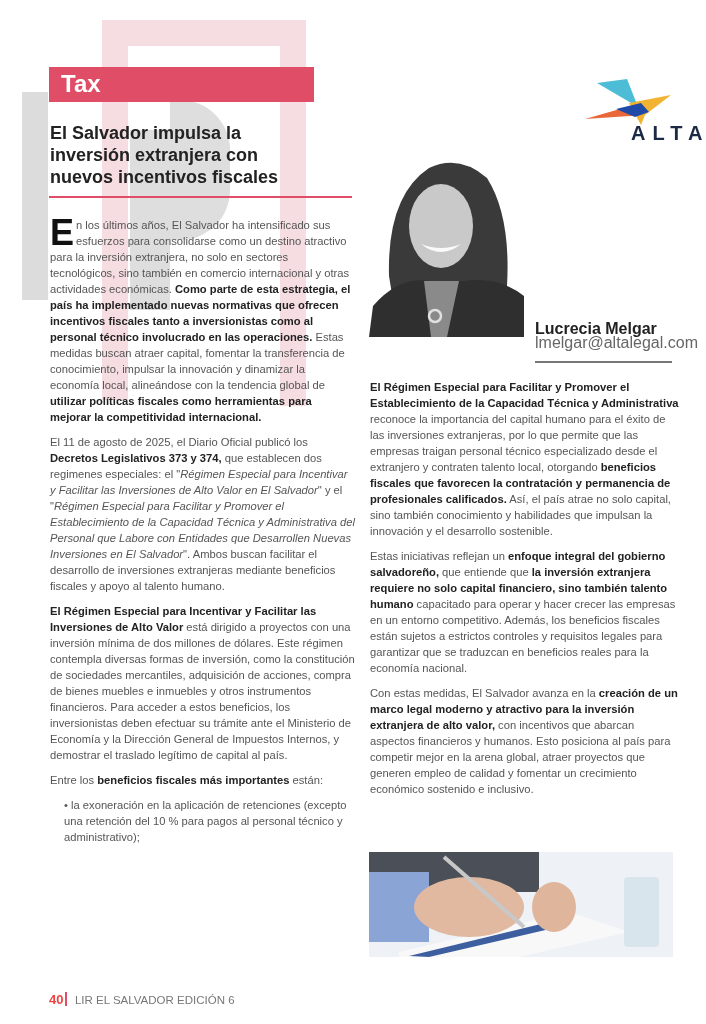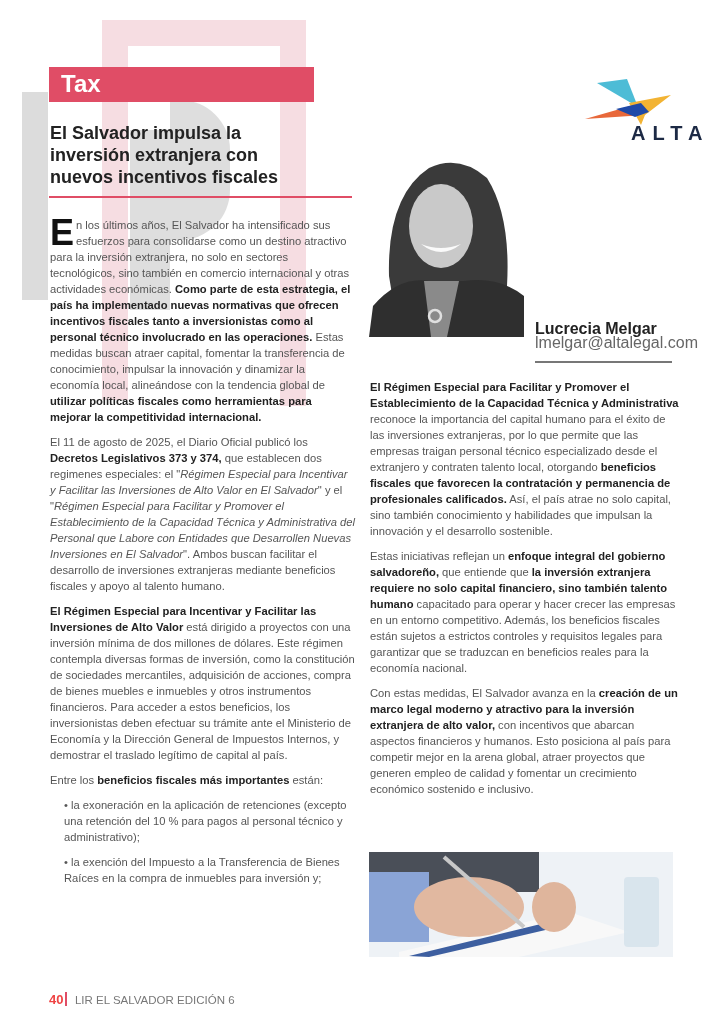--- a/index.html
+++ b/index.html
@@ -82,21 +82,20 @@
   <p>
     <span>El 11 de agosto de 2025, el Diario Oficial publicó los </span><b>Decretos Legislativos 373 y 374,</b><span> que establecen dos regimenes especiales: el "</span><i>Régimen Especial para Incentivar y Facilitar las Inversiones de Alto Valor en El Salvador</i><span>" y el "</span><i>Régimen Especial para Facilitar y Promover el Establecimiento de la Capacidad Técnica y Administrativa del Personal que Labore con Entidades que Desarrollen Nuevas Inversiones en El Salvador</i><span>". Ambos buscan facilitar el desarrollo de inversiones extranjeras mediante beneficios fiscales y apoyo al talento humano.</span>
   </p>
   <p>
     <b>El Régimen Especial para Incentivar y Facilitar las Inversiones de Alto Valor</b><span> está dirigido a proyectos con una inversión mínima de dos millones de dólares. Este régimen contempla diversas formas de inversión, como la constitución de sociedades mercantiles, adquisición de acciones, compra de bienes muebles e inmuebles y otros instrumentos financieros. Para acceder a estos beneficios, los inversionistas deben efectuar su trámite ante el Ministerio de Economía y la Dirección General de Impuestos Internos, y demostrar el traslado legítimo de capital al país.</span>
   </p>
   <p>
     <span>Entre los </span><b>beneficios fiscales más importantes</b><span> están:</span>
   </p>
   <p class="bullet">• la exoneración en la aplicación de retenciones (excepto una retención del 10 % para pagos al personal técnico y administrativo);</p>
-  <p class="bullet">• la exención del Impuesto a la Transferencia de Bienes Raíces en la compra de inmuebles para inversión y;</p>
 </div>
 
 <div class="photo">
   <svg width="155" height="181" viewBox="0 0 155 181">
     <rect width="155" height="181" fill="#ffffff"></rect>
     <path d="M30,181 L20,120 Q18,40 60,12 Q90,-2 118,22 Q142,60 138,130 L150,181 Z" fill="#3a3a3a"></path>
     <ellipse cx="72" cy="70" rx="32" ry="42" fill="#c9c9c9"></ellipse>
     <path d="M52,88 Q72,104 92,88 Q72,96 52,88 Z" fill="#fafafa"></path>
     <path d="M0,181 L4,150 Q30,120 60,125 L95,125 Q130,120 155,140 L155,181 Z" fill="#2f2f2f"></path>
     <path d="M55,125 L90,125 L78,181 L62,181 Z" fill="#8a8a8a"></path>

